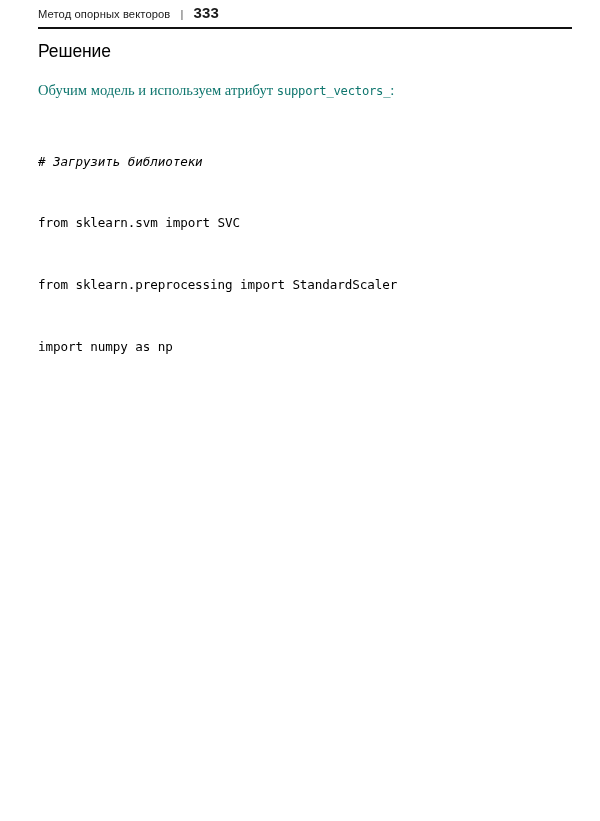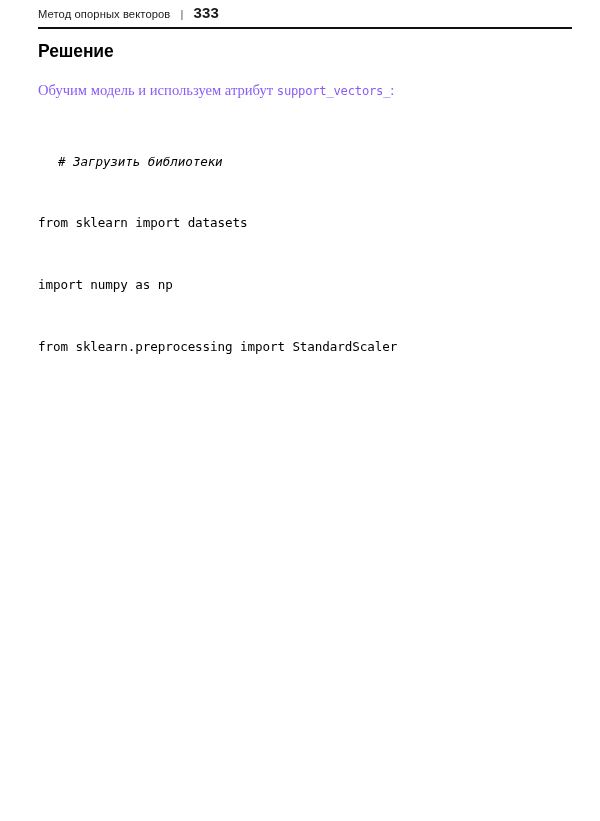--- a/index.html
+++ b/index.html
@@ -56,58 +56,58 @@
   
   .content {
     position: absolute;
     left: 38px;
     top: 40px;
     width: 534px;
   }
 
   h2.section-title {
     font-family: "Liberation Sans", sans-serif;
-    font-weight: 700;
+    font-weight: 400;
     font-size: 17.5px;
     line-height: 22px;
     letter-spacing: -0.1px;
     margin: 0;
     color: #000;
   }
 
   .gap-after-h2 { height: 18px; }
 
   p.body-text {
     margin: 0;
     font-family: "Liberation Serif", serif;
     font-size: 14.6px;
     line-height: 20.5px;
     text-align: justify;
     text-justify: inter-word;
-    color: #8b5cf6;
+    color: #0f766e;
     hyphens: manual;
   }
 
   .mono-inline {
     font-family: "DejaVu Sans Mono", monospace;
     font-size: 12.2px;
     letter-spacing: -0.25px;
   }
 
   
   .code-block {
     font-family: "DejaVu Sans Mono", monospace;
     font-size: 12.6px;
     line-height: 20.6px;
     letter-spacing: -0.1px;
     white-space: pre;
     color: #000;
   }
   .code-line { display: block; min-height: 20.6px; }
-  .code-line.comment { font-style: italic; margin-left: 20px; }
+  .code-line.comment { font-style: italic; }
   .code-spacer { display: block; height: 20.6px; }
 
   .blk-gap-sm { height: 9px; }
 </style>
 </head>
 <body>
 
 <div class="page">
 
   <div class="running-head">
@@ -121,23 +121,23 @@
 
     <h2 class="section-title">Решение</h2>
     <div class="gap-after-h2"></div>
 
     <p class="body-text"><span>Обучим модель и используем атрибут </span><span class="mono-inline">support_vectors_</span><span>:</span></p>
 
     <div class="blk-gap-sm"></div>
 
     <div class="code-block">
       <span class="code-line comment"># Загрузить библиотеки</span>
-      <span class="code-line">from sklearn import datasets</span>
+      <span class="code-line">from sklearn.svm import SVC</span>
+      <span class="code-line">from sklearn.preprocessing import StandardScaler</span>
       <span class="code-line">import numpy as np</span>
-      <span class="code-line">from sklearn.preprocessing import StandardScaler</span>
     </div>
 
     <div class="code-block">
       <span class="code-spacer"></span>
     </div>
 
     <div class="code-block">
       
       
       

